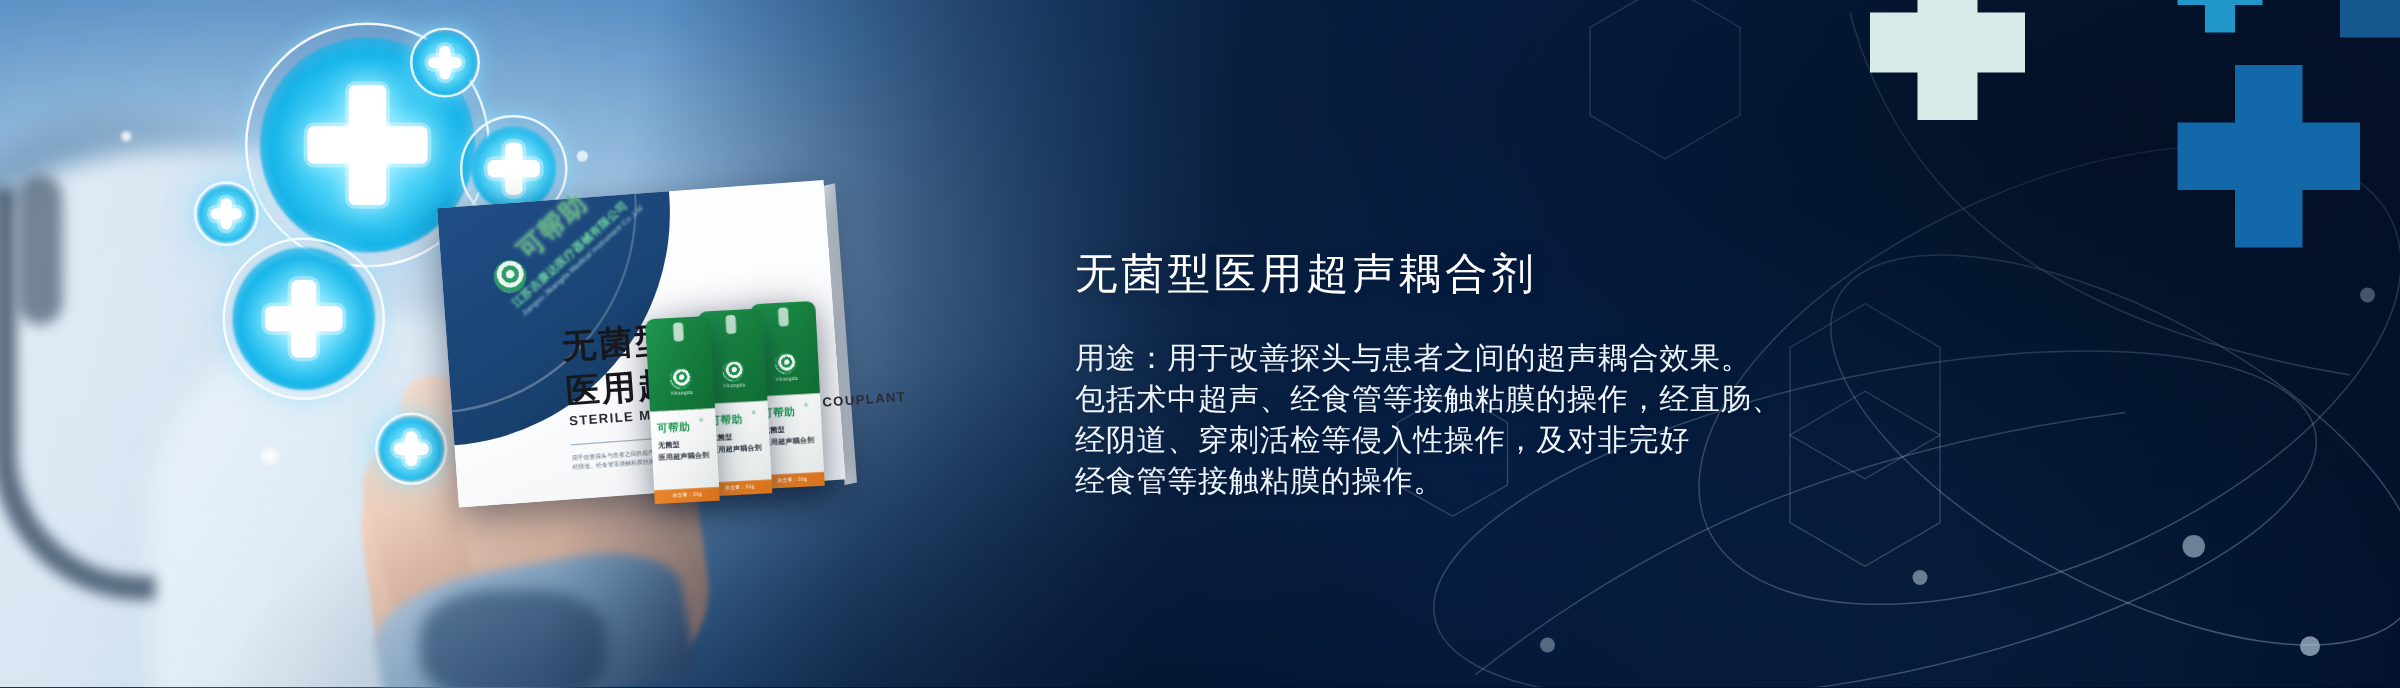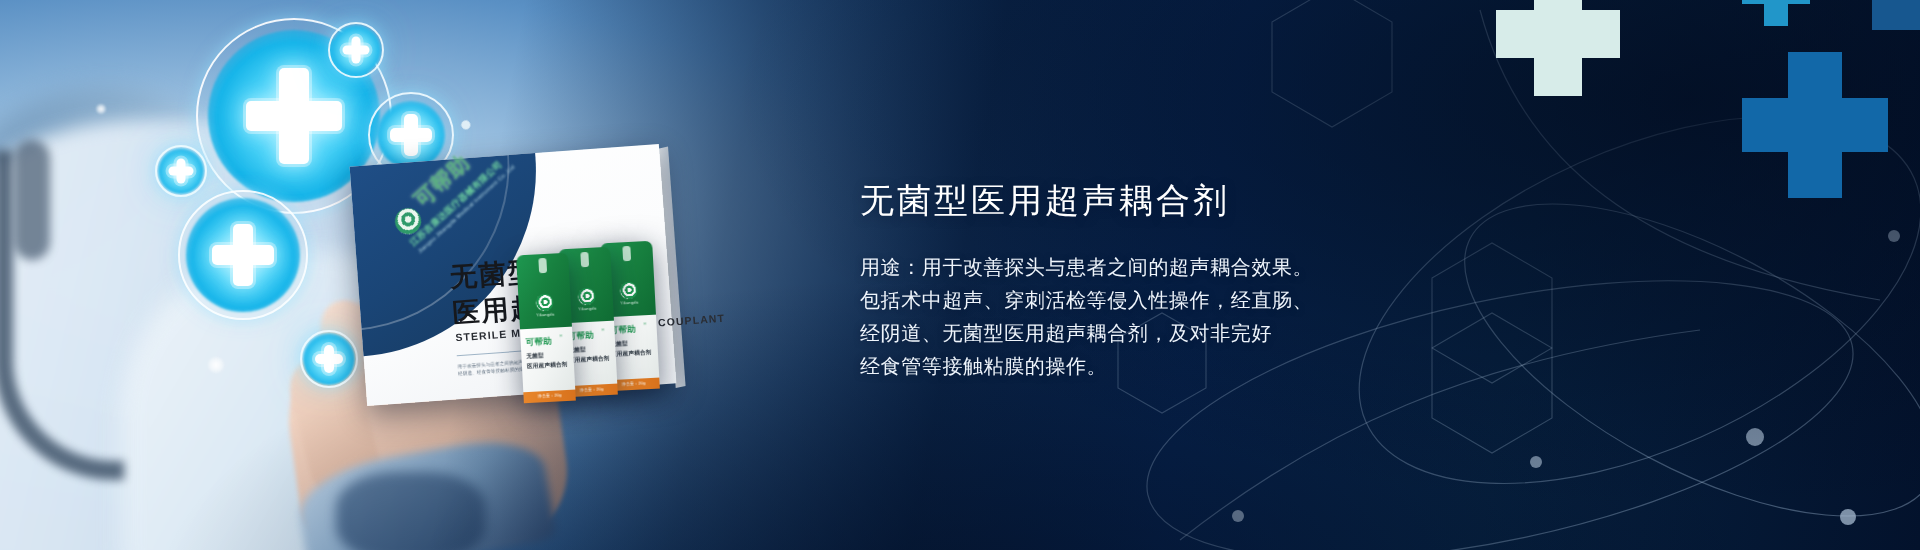--- a/index.html
+++ b/index.html
@@ -275,29 +275,29 @@
   .sac-strip{
     position:absolute; left:0; bottom:0; width:52px; height:11px;
     background:linear-gradient(90deg,#e8862a,#d8721d);
   }
   .sac-strip span{
     position:absolute; left:50%; top:2px; transform:translateX(-50%);
     font-size:4px; color:#fff; white-space:nowrap; letter-spacing:.2px;
   }
 
   
-  .copy{ position:absolute; left:860px; top:180px; width:700px; }
+  .copy{ position:absolute; left:860px; top:199px; width:700px; }
   .headline{
     font-size:34px; font-weight:400; color:#ffffff;
     letter-spacing:3px; line-height:1.2;
     text-shadow:0 2px 10px rgba(0,20,50,.55);
   }
   .desc{
     margin-top:30px;
-    font-size:20px; line-height:33px; color:#eef4fb;
+    font-size:24px; line-height:33px; color:#eef4fb;
     letter-spacing:.6px;
     text-shadow:0 1px 6px rgba(0,18,45,.5);
   }
   .desc p{ white-space:nowrap; }
 </style>
 </head>
 <body>
 
 <div class="banner">
 
@@ -483,19 +483,19 @@
         </div>
       </div>
     </div>
 
   </div>
 
   <div class="copy">
     <div class="headline">无菌型医用超声耦合剂</div>
     <div class="desc">
       <p>用途：用于改善探头与患者之间的超声耦合效果。</p>
-      <p>包括术中超声、穿刺活检等侵入性操作，经直肠、</p>
-      <p>经阴道、无菌型医用超声耦合剂，及对非完好</p>
+      <p>包括术中超声、经食管等接触粘膜的操作，经直肠、</p>
+      <p>经阴道、穿刺活检等侵入性操作，及对非完好</p>
       <p>经食管等接触粘膜的操作。</p>
     </div>
   </div>
 
 </div>
 
 </body></html>

